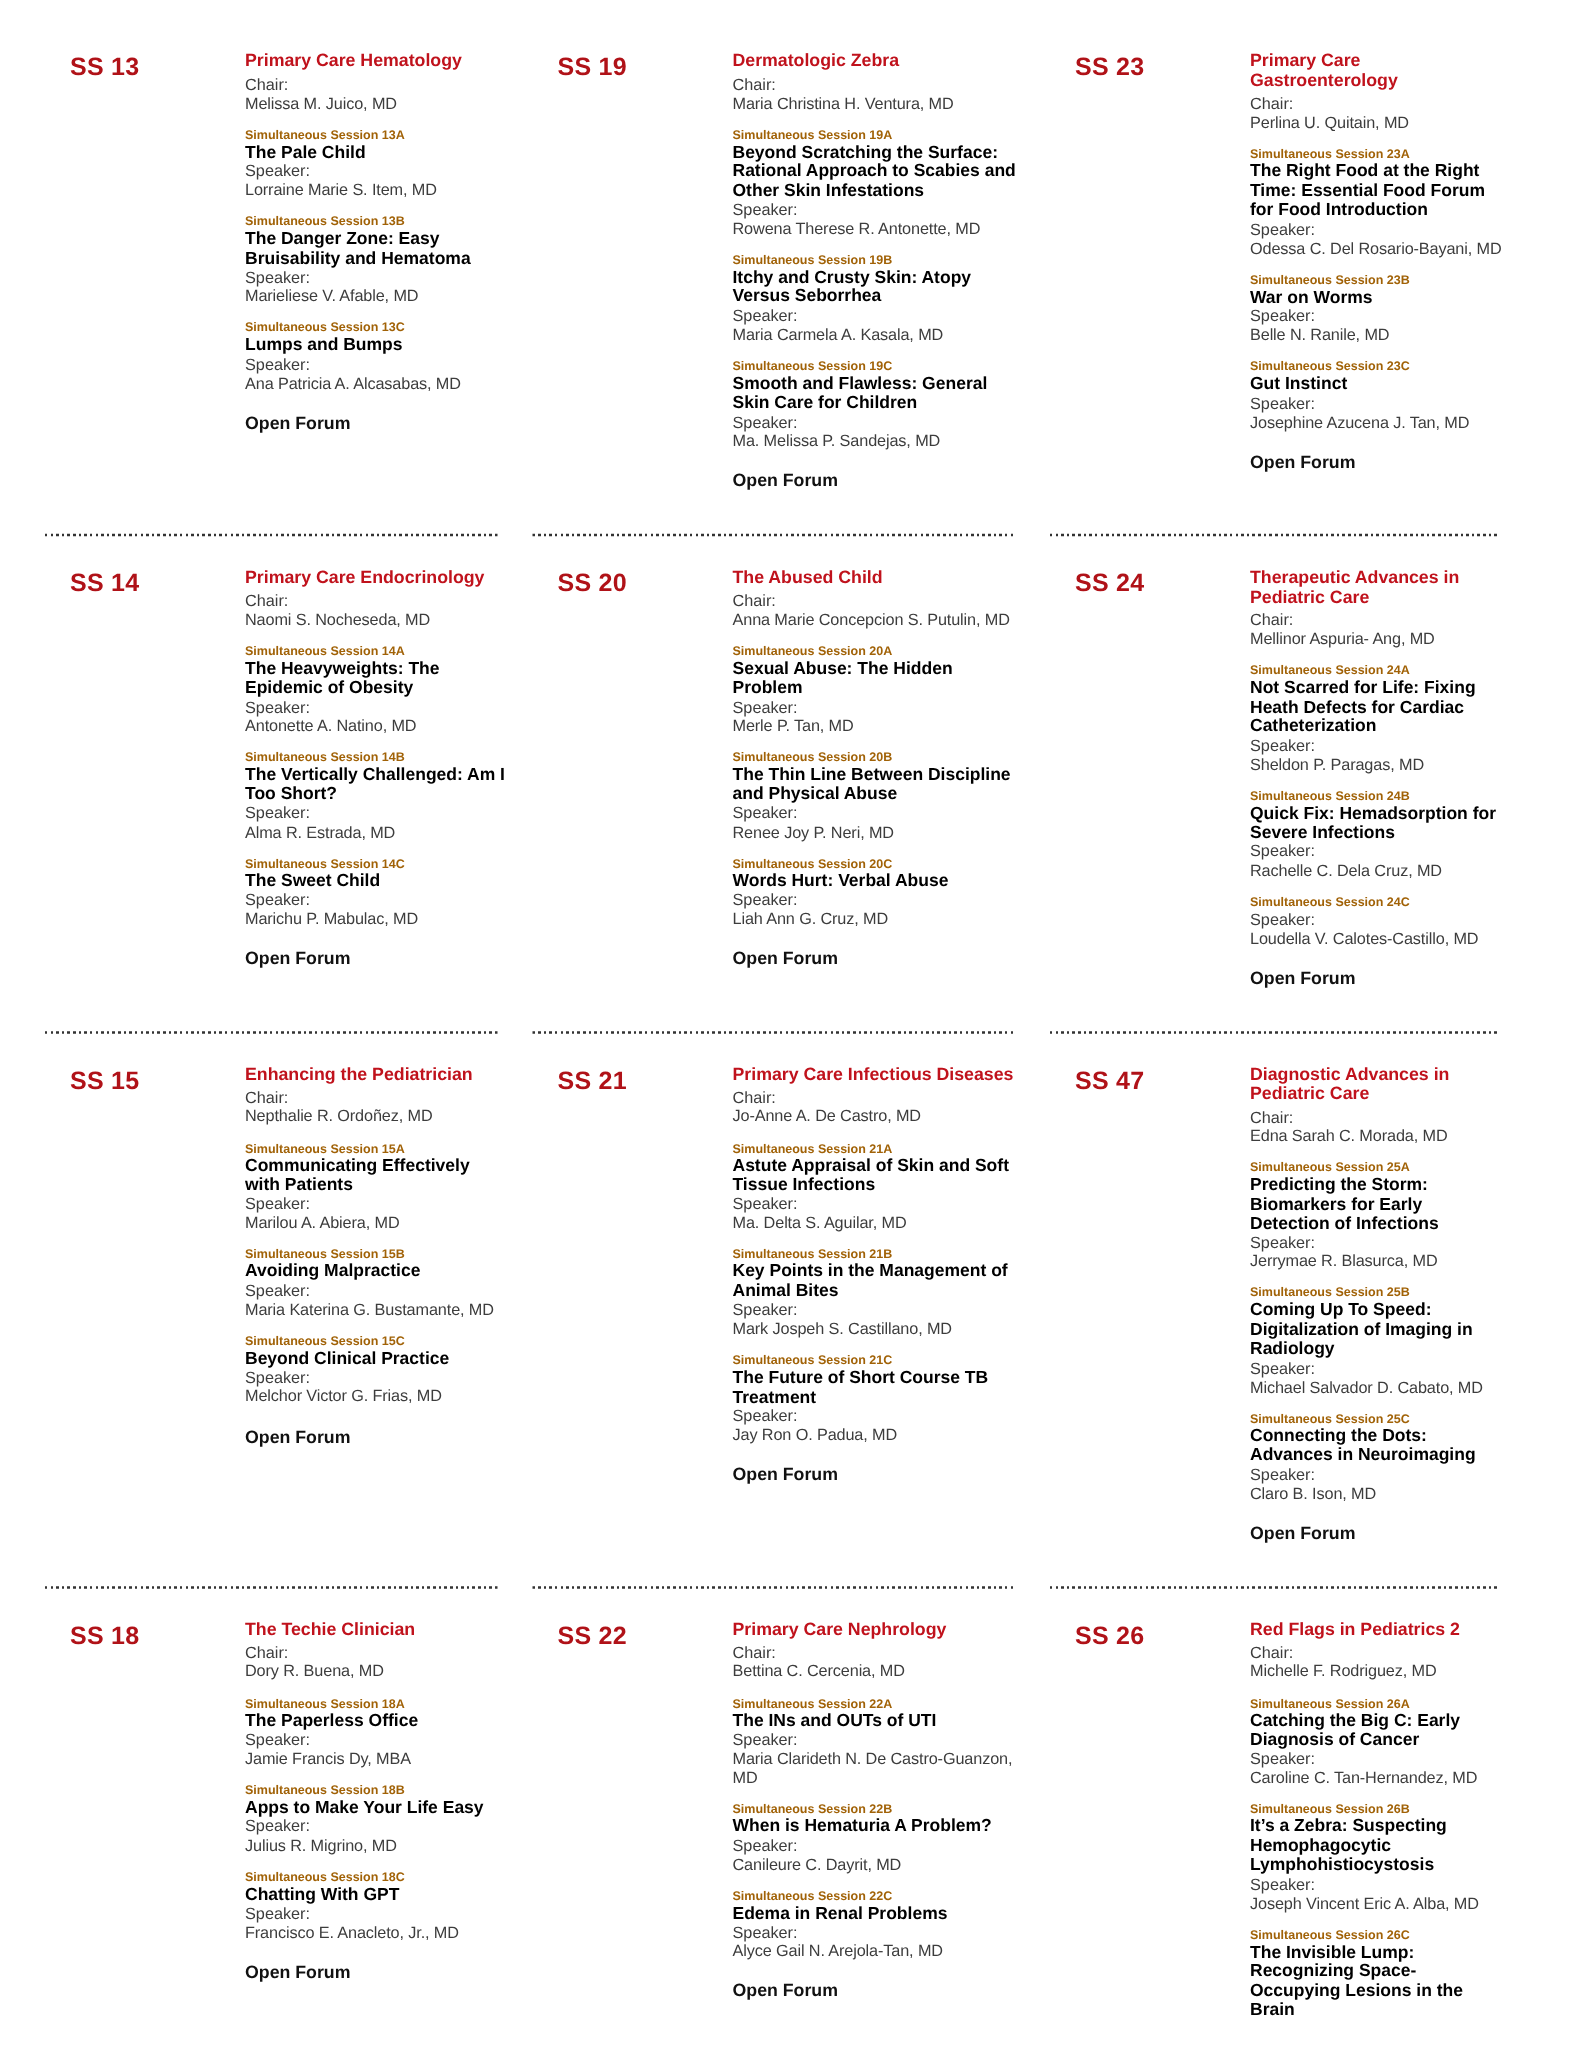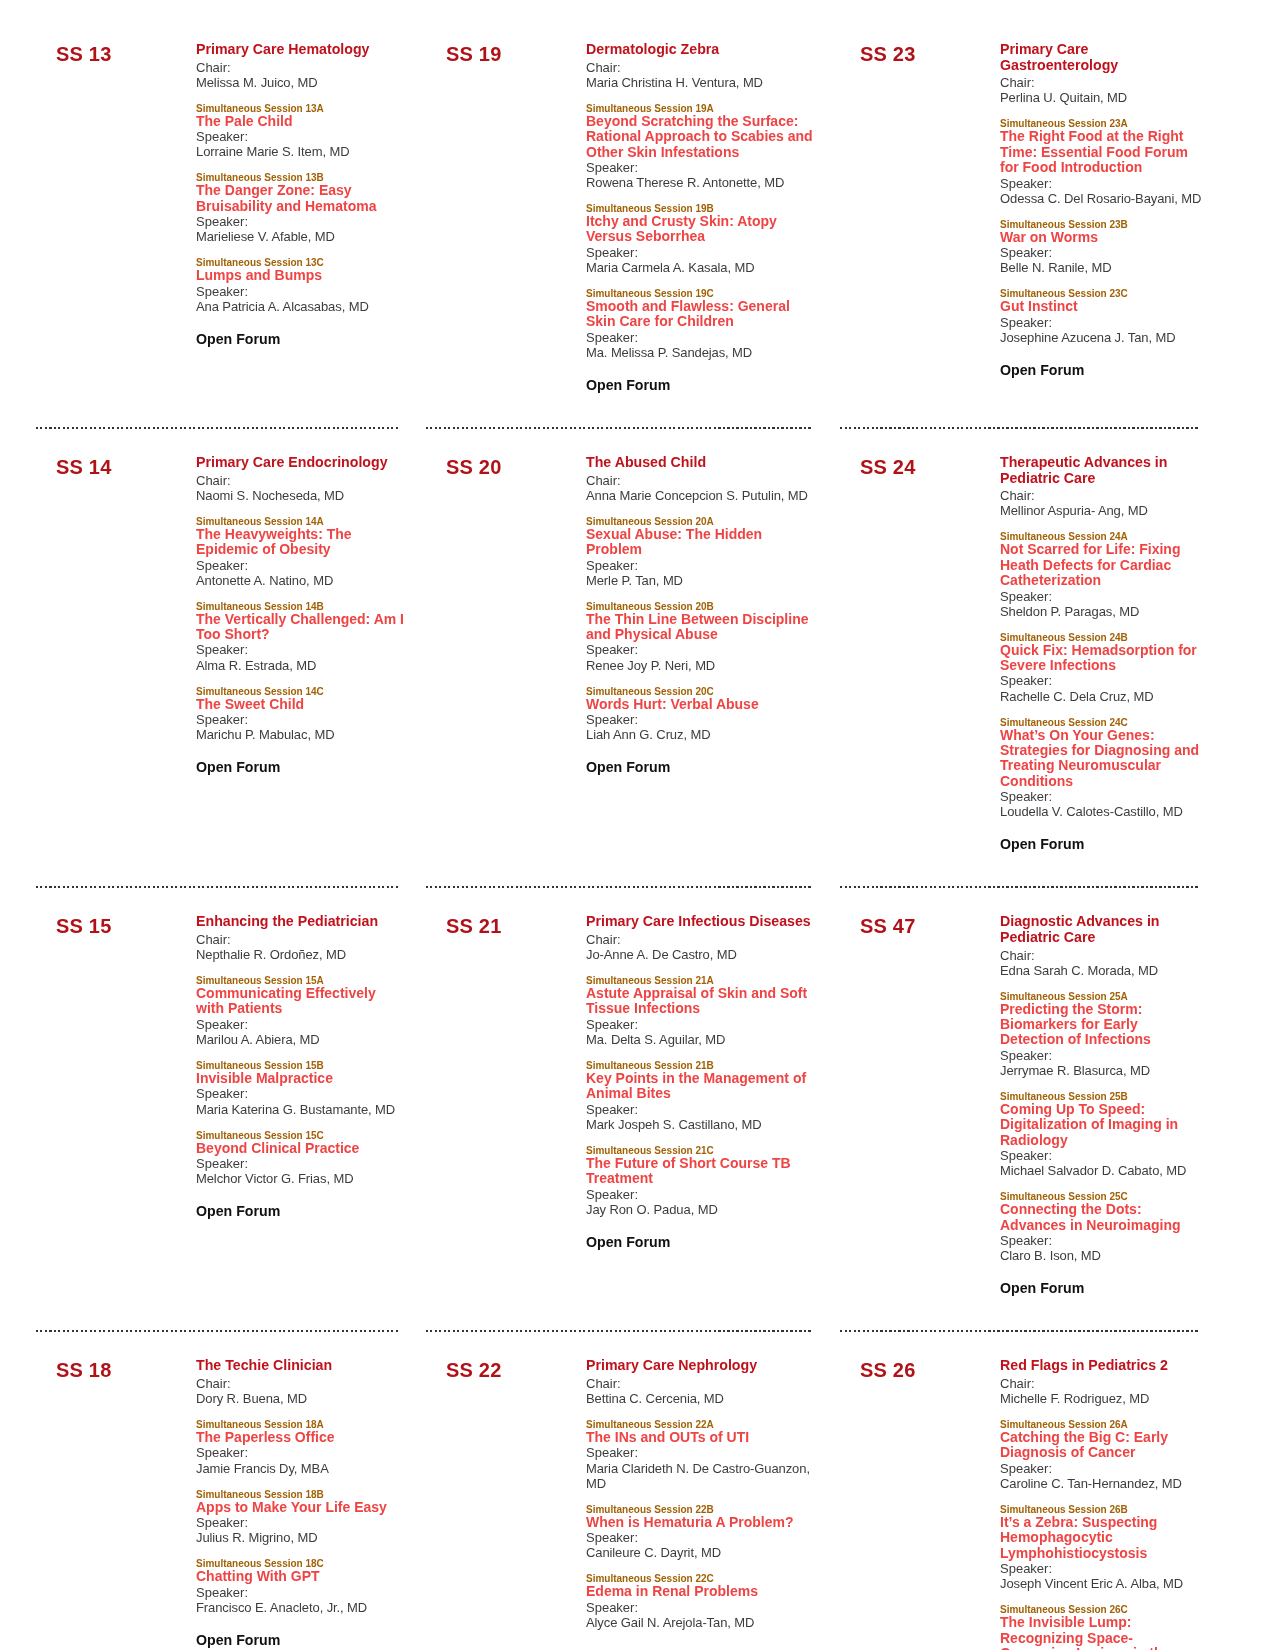--- a/index.html
+++ b/index.html
@@ -38,21 +38,21 @@
     font-size: 14.2px; font-weight: 700;
     line-height: 1.1;
     margin-bottom: 2px;
   }
   .rh { 
     color: #a16207;
     font-size: 10px; font-weight: 700;
     line-height: 1.1;
   }
   .bt { 
-    color: #ef4444;
+    color: #000000;
     font-size: 14px; font-weight: 700;
     line-height: 1.1;
   }
   .g { 
     color: #3d3d3d;
     font-size: 13px; font-weight: 400;
     line-height: 1.16;
   }
   .name { letter-spacing: -0.1px; }
   .sub { margin-top: 13px; }
@@ -235,21 +235,20 @@
           <p class="g name">Sheldon P. Paragas, MD</p>
         </div>
         <div class="sub">
           <h4 class="rh">Simultaneous Session 24B</h4>
           <p class="bt">Quick Fix: Hemadsorption for Severe Infections</p>
           <p class="g">Speaker:</p>
           <p class="g name">Rachelle C. Dela Cruz, MD</p>
         </div>
         <div class="sub">
           <h4 class="rh">Simultaneous Session 24C</h4>
-          <p class="bt">What’s On Your Genes: Strategies for Diagnosing and Treating Neuromuscular Conditions</p>
           <p class="g">Speaker:</p>
           <p class="g name">Loudella V. Calotes-Castillo, MD</p>
         </div>
         <p class="of">Open Forum</p>
       </div>
     </div>
   </section>
 
   <div class="divider"></div>
   <div class="divider"></div>
@@ -263,21 +262,21 @@
         <p class="g">Chair:</p>
         <p class="g name">Nepthalie R. Ordoñez, MD</p>
         <div class="sub">
           <h4 class="rh">Simultaneous Session 15A</h4>
           <p class="bt">Communicating Effectively with Patients</p>
           <p class="g">Speaker:</p>
           <p class="g name">Marilou A. Abiera, MD</p>
         </div>
         <div class="sub">
           <h4 class="rh">Simultaneous Session 15B</h4>
-          <p class="bt">Invisible Malpractice</p>
+          <p class="bt">Avoiding Malpractice</p>
           <p class="g">Speaker:</p>
           <p class="g name">Maria Katerina G. Bustamante, MD</p>
         </div>
         <div class="sub">
           <h4 class="rh">Simultaneous Session 15C</h4>
           <p class="bt">Beyond Clinical Practice</p>
           <p class="g">Speaker:</p>
           <p class="g name">Melchor Victor G. Frias, MD</p>
         </div>
         <p class="of">Open Forum</p>

